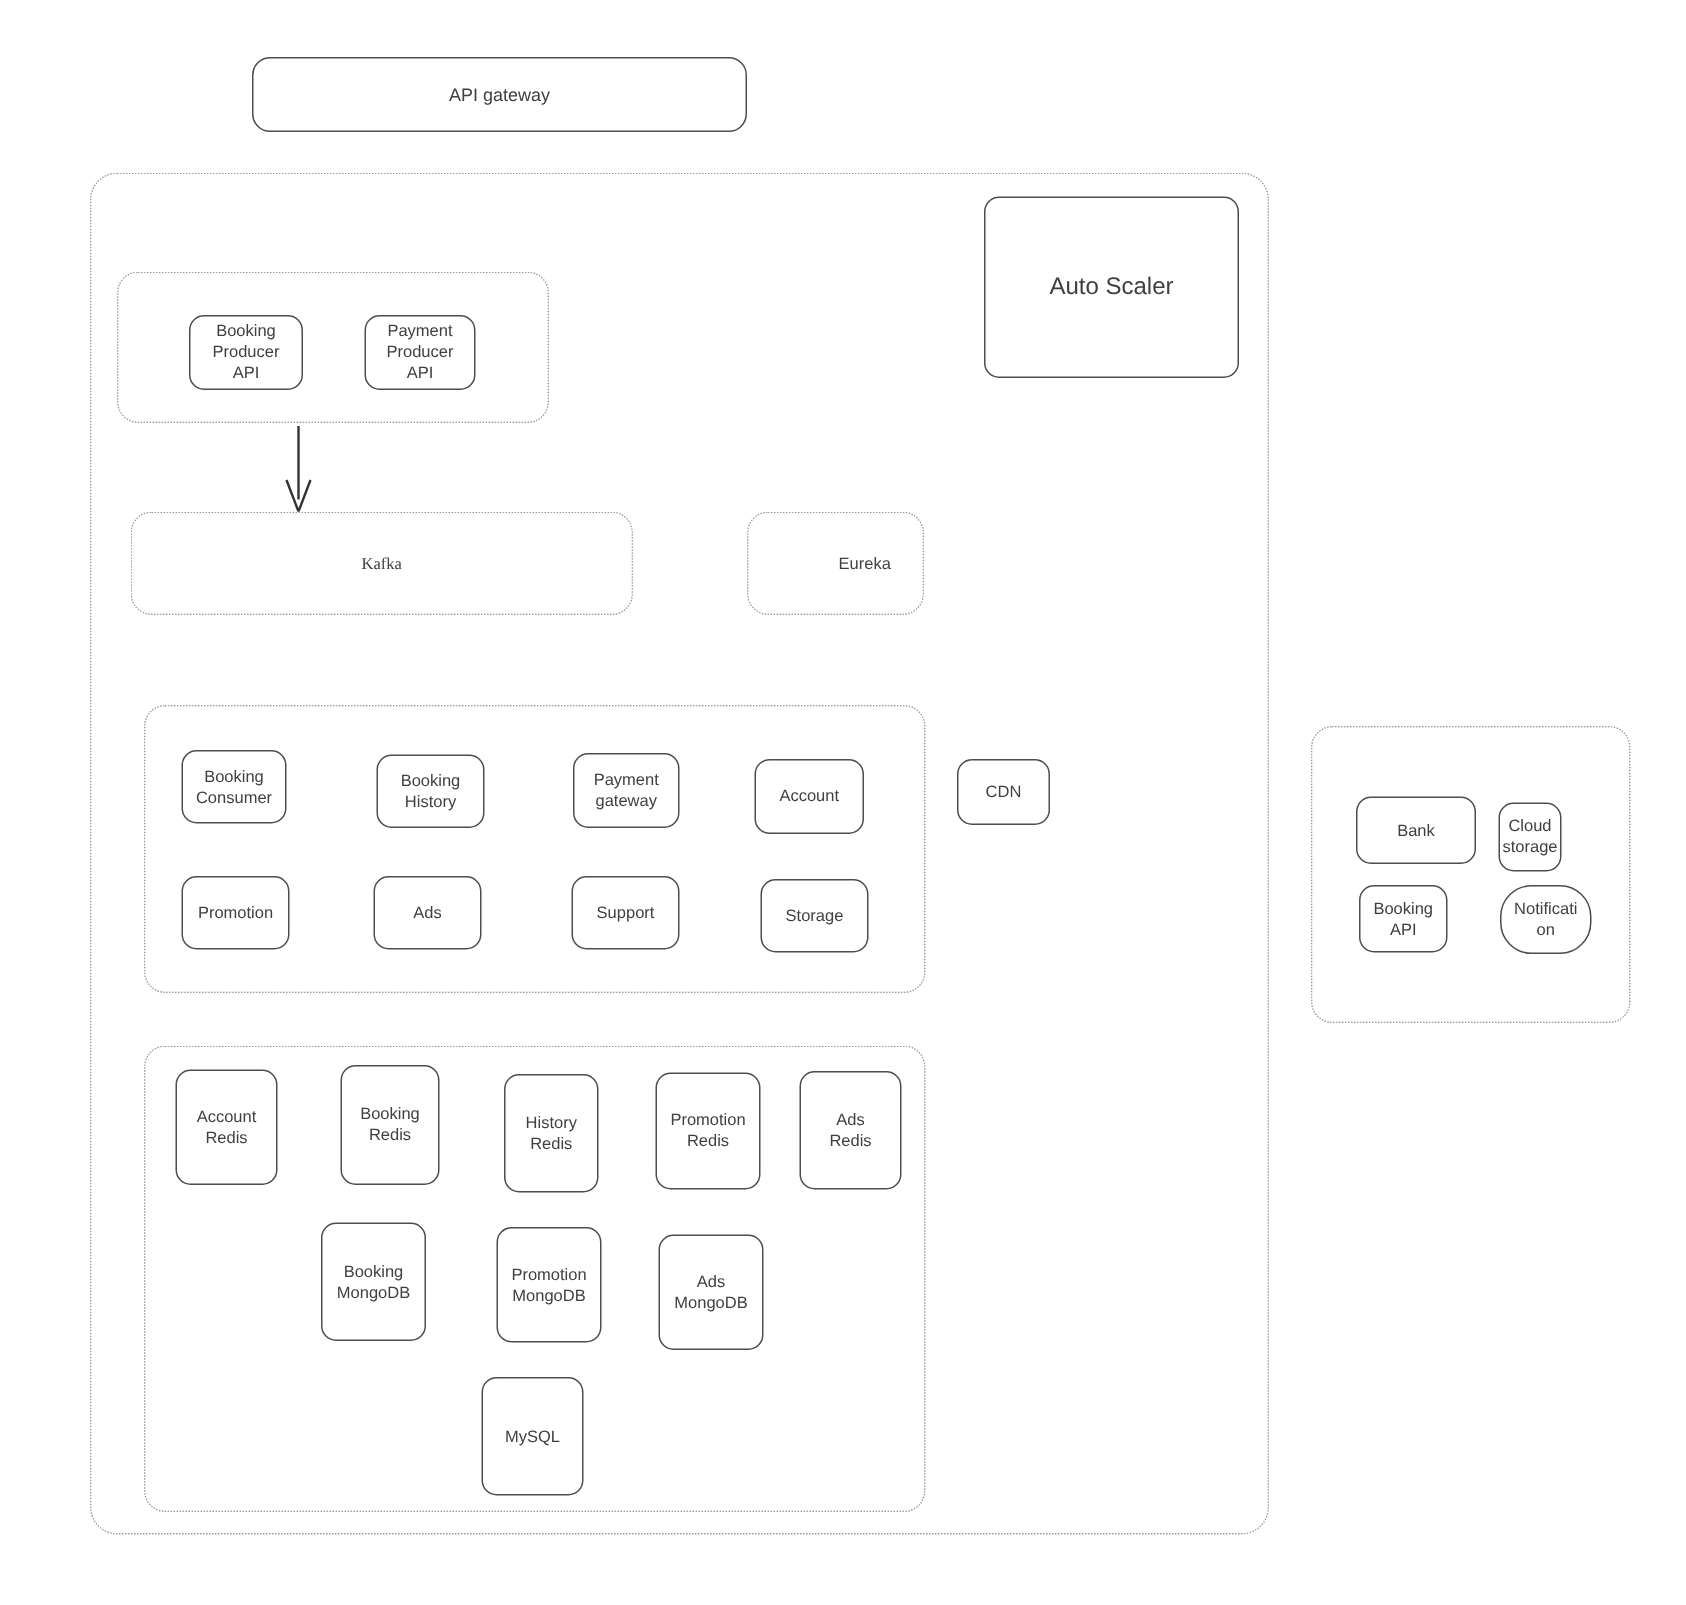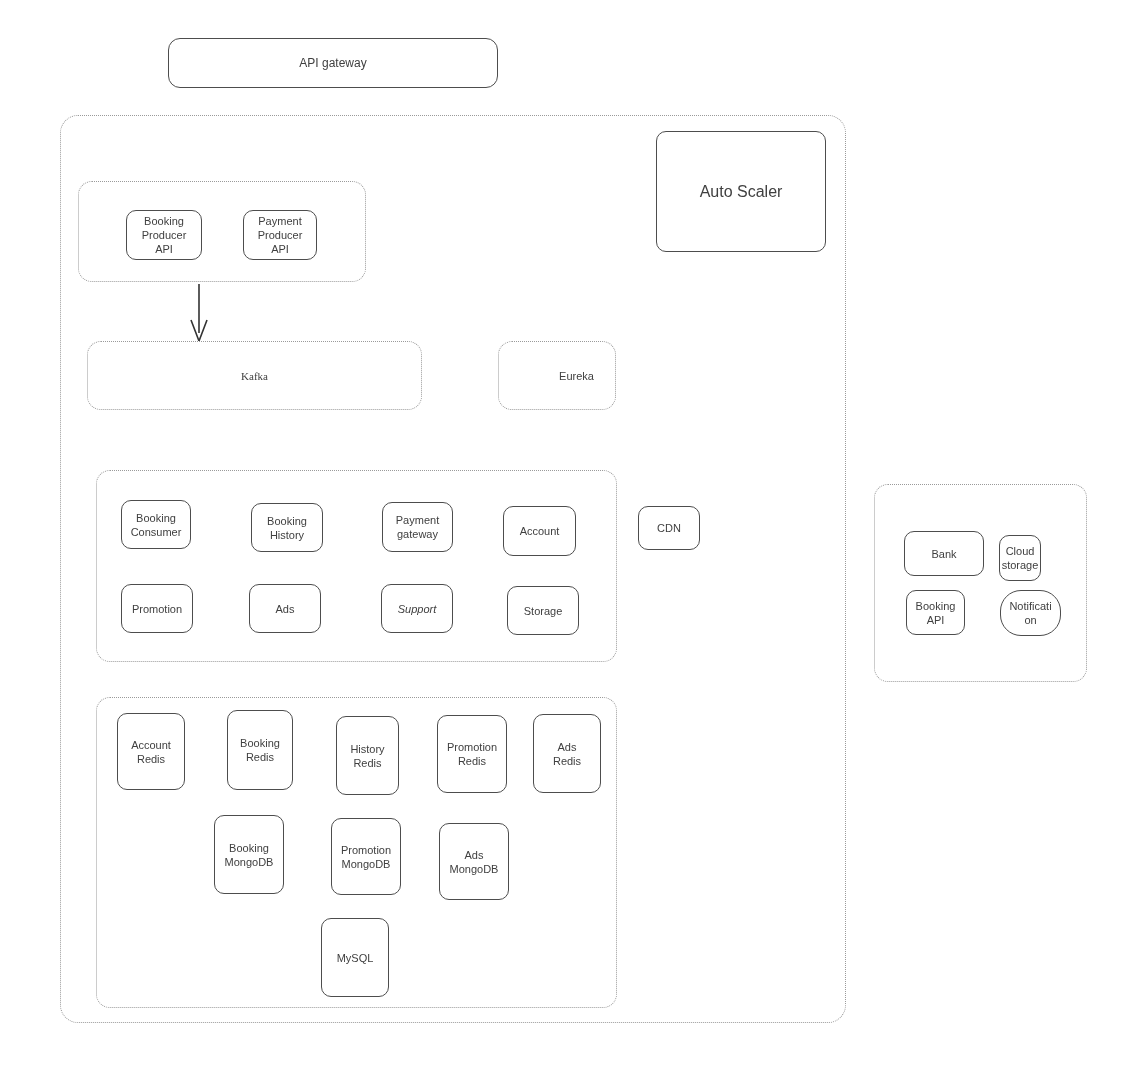--- a/index.html
+++ b/index.html
@@ -125,21 +125,21 @@
   <div class="node" style="left:503px; top:506px; width:73px; height:50px;">
     <span>Account</span>
   </div>
 
   <div class="node" style="left:121px; top:584px; width:72px; height:49px;">
     <span>Promotion</span>
   </div>
   <div class="node" style="left:249px; top:584px; width:72px; height:49px;">
     <span>Ads</span>
   </div>
-  <div class="node" style="left:381px; top:584px; width:72px; height:49px;font-style:italic;">
+  <div class="node" style="left:381px; top:584px; width:72px; height:49px;">
     <span>Support</span>
   </div>
   <div class="node" style="left:507px; top:586px; width:72px; height:49px;">
     <span>Storage</span>
   </div>
 
   <div class="node" style="left:638px; top:486px; width:62px; height:44px;margin-top:20px;">
     <span>CDN</span>
   </div>
 

